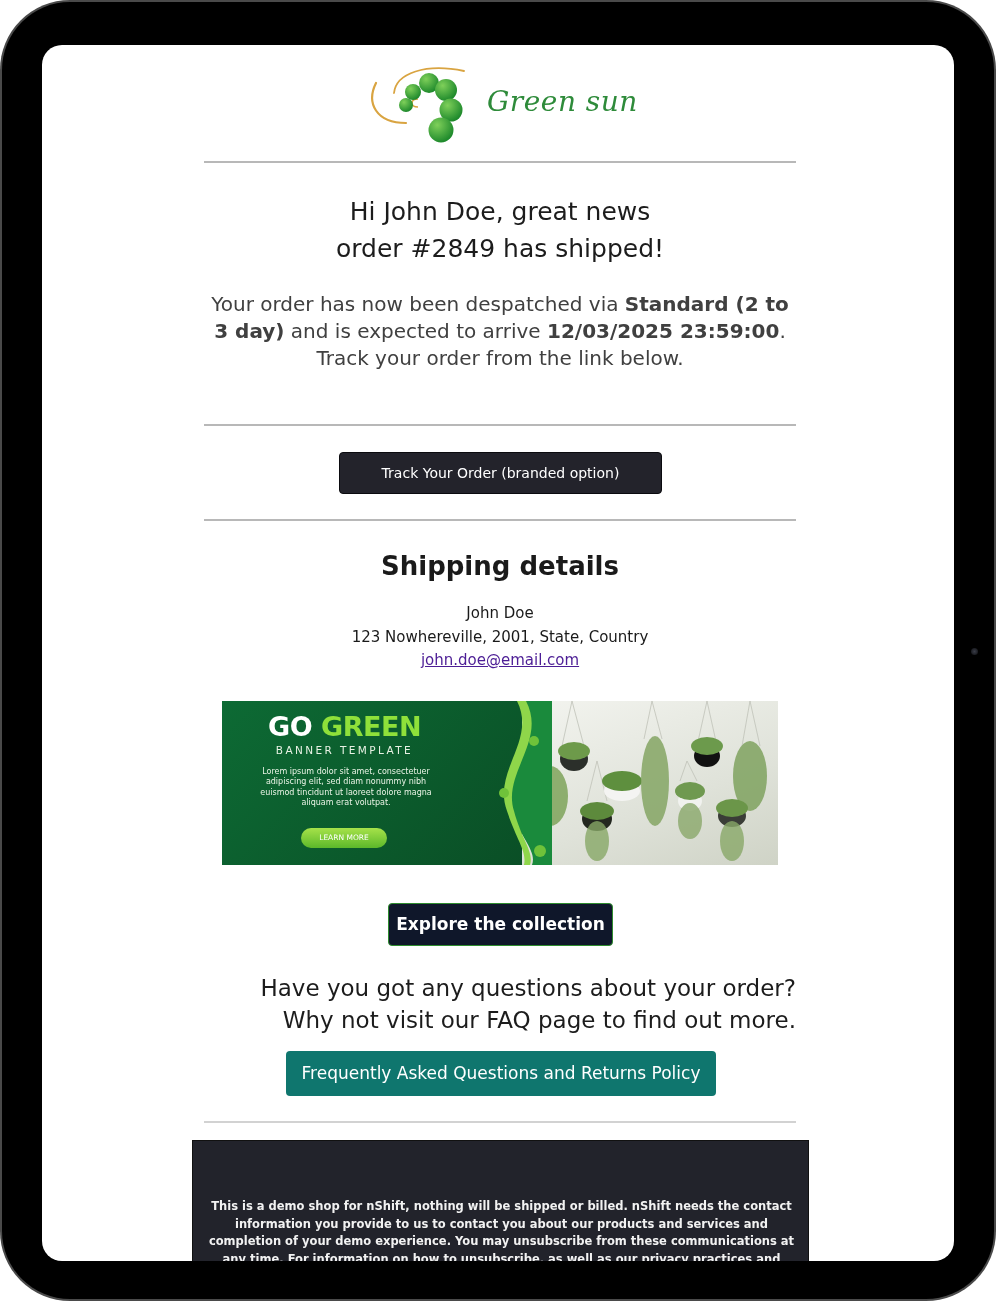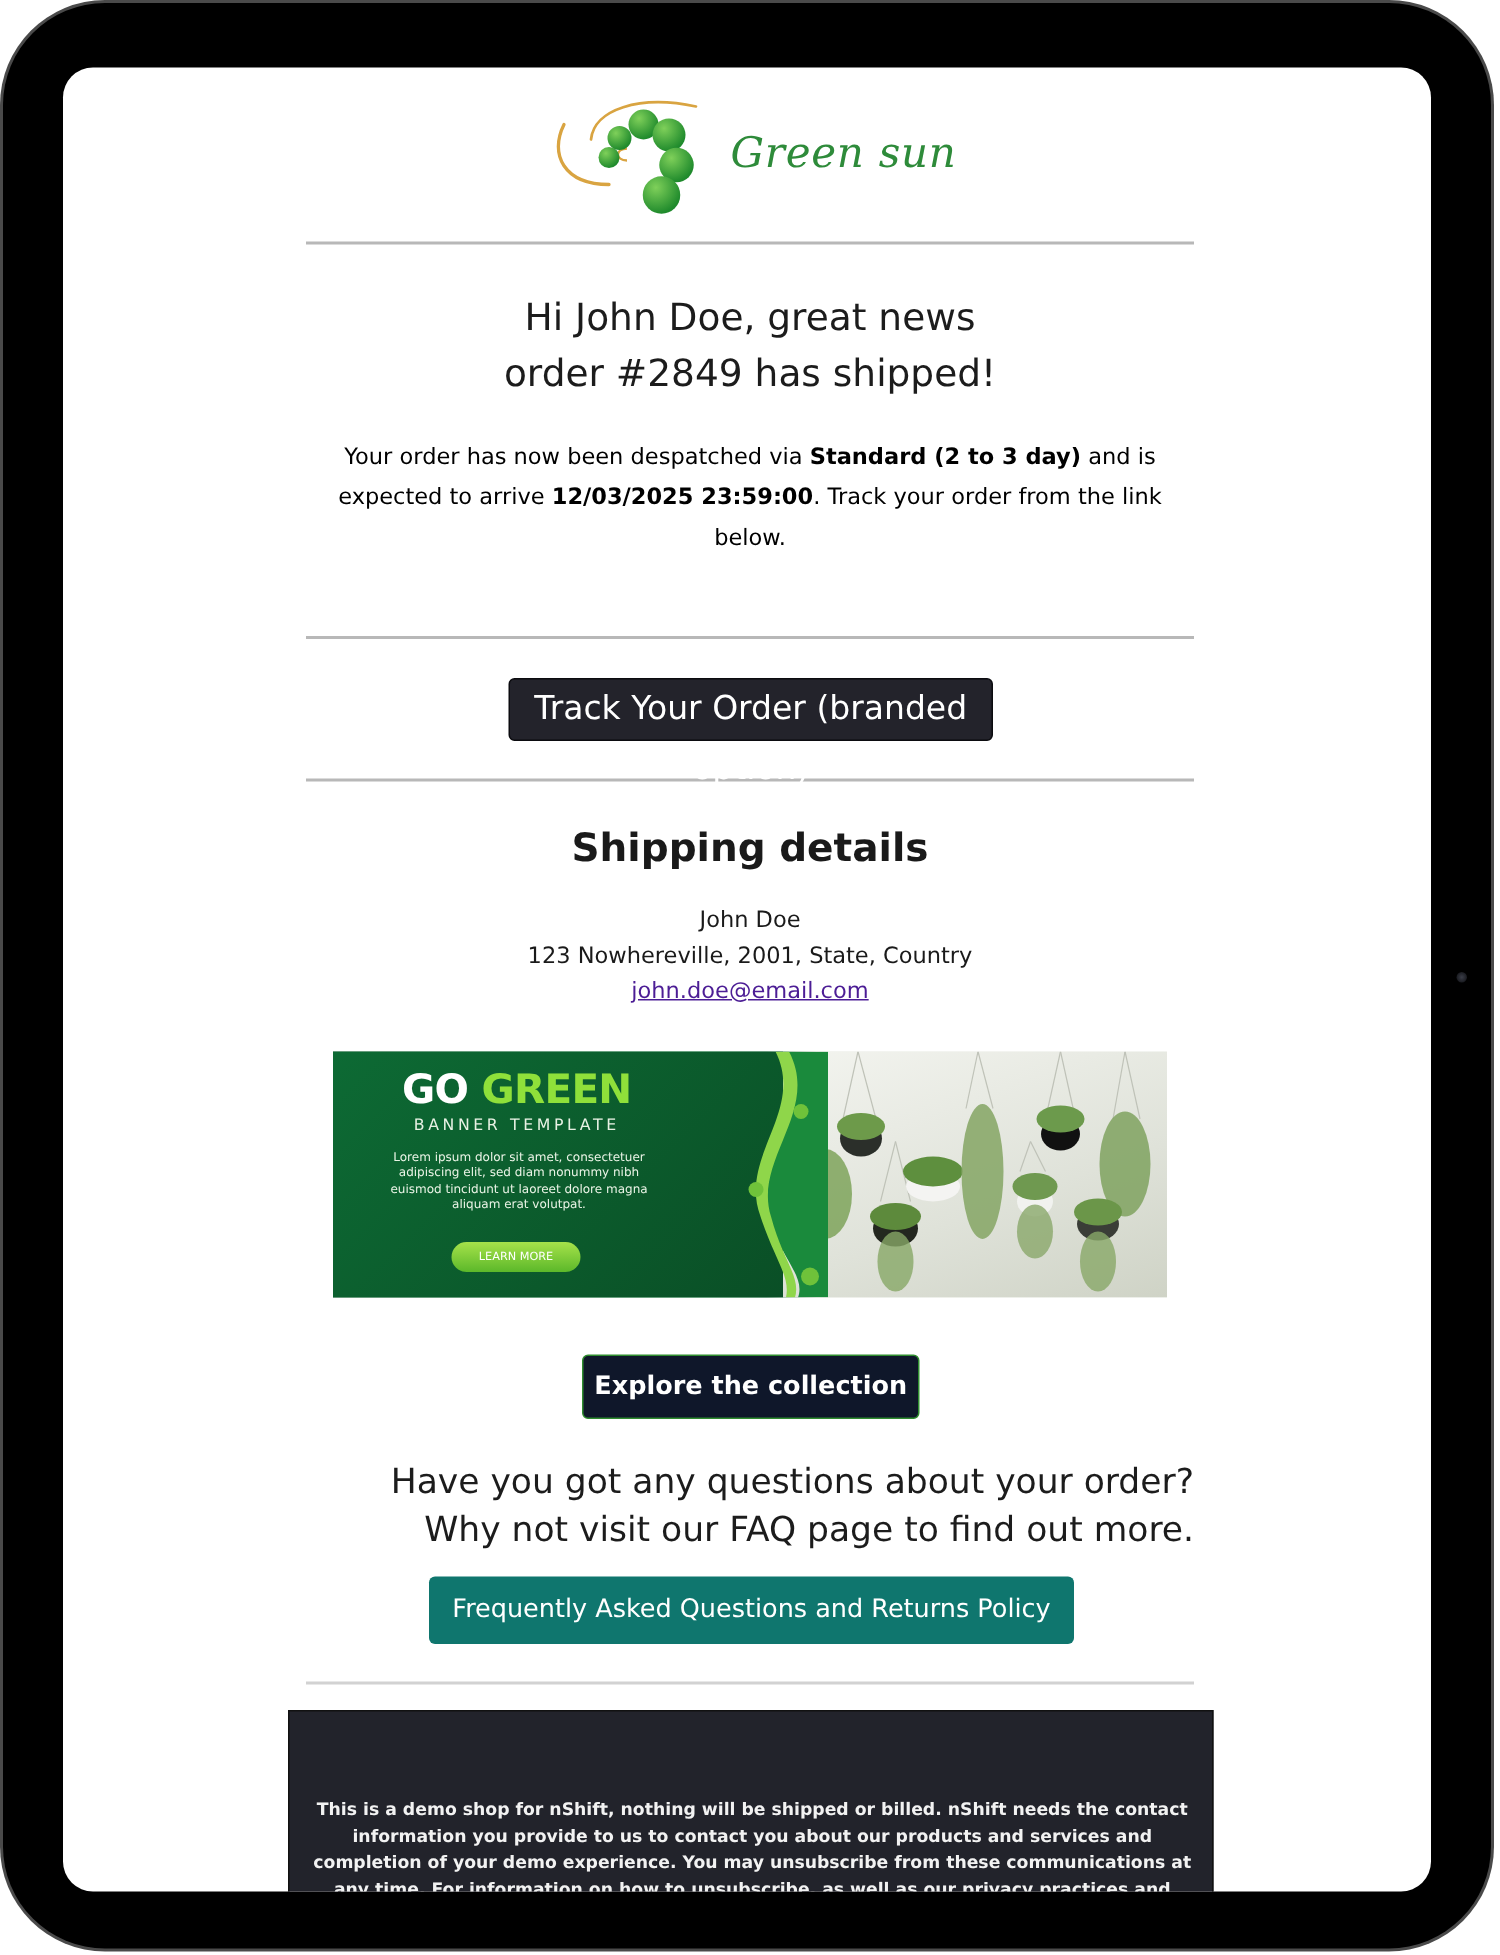--- a/index.html
+++ b/index.html
@@ -47,33 +47,33 @@
     }
     .divider {
       height: 2px; background: #b8b8b8; width: 592px;
     }
     .greeting {
       margin-top: 30px;
       font-size: 25px; line-height: 37px; color: #1c1c1c;
     }
     .intro {
       margin-top: 24px;
-      font-size: 15px; line-height: 27px; color: #000000;
+      font-size: 20px; line-height: 27px; color: #404040;
       padding: 0 0;
     }
     .intro b { font-weight: bold; }
     .sp1 { height: 52px; }
     .btn-track-wrap { height: 93px; position: relative; }
     .btn-track {
       position: absolute; left: 135px; top: 26px;
       width: 323px; height: 42px;
       background: #23232b;
       border: 1px solid #0b0b0f;
       border-radius: 4px;
-      color: #fff; font-size: 22px; line-height: 40px;
+      color: #fff; font-size: 14px; line-height: 40px;
     }
     .ship-title {
       margin-top: 28px;
       font-size: 26px; font-weight: bold; color: #1a1a1a;
       line-height: 34px;
     }
     .ship-lines {
       margin-top: 19px;
       font-size: 15px; line-height: 23.5px; color: #1a1a1a;
     }

